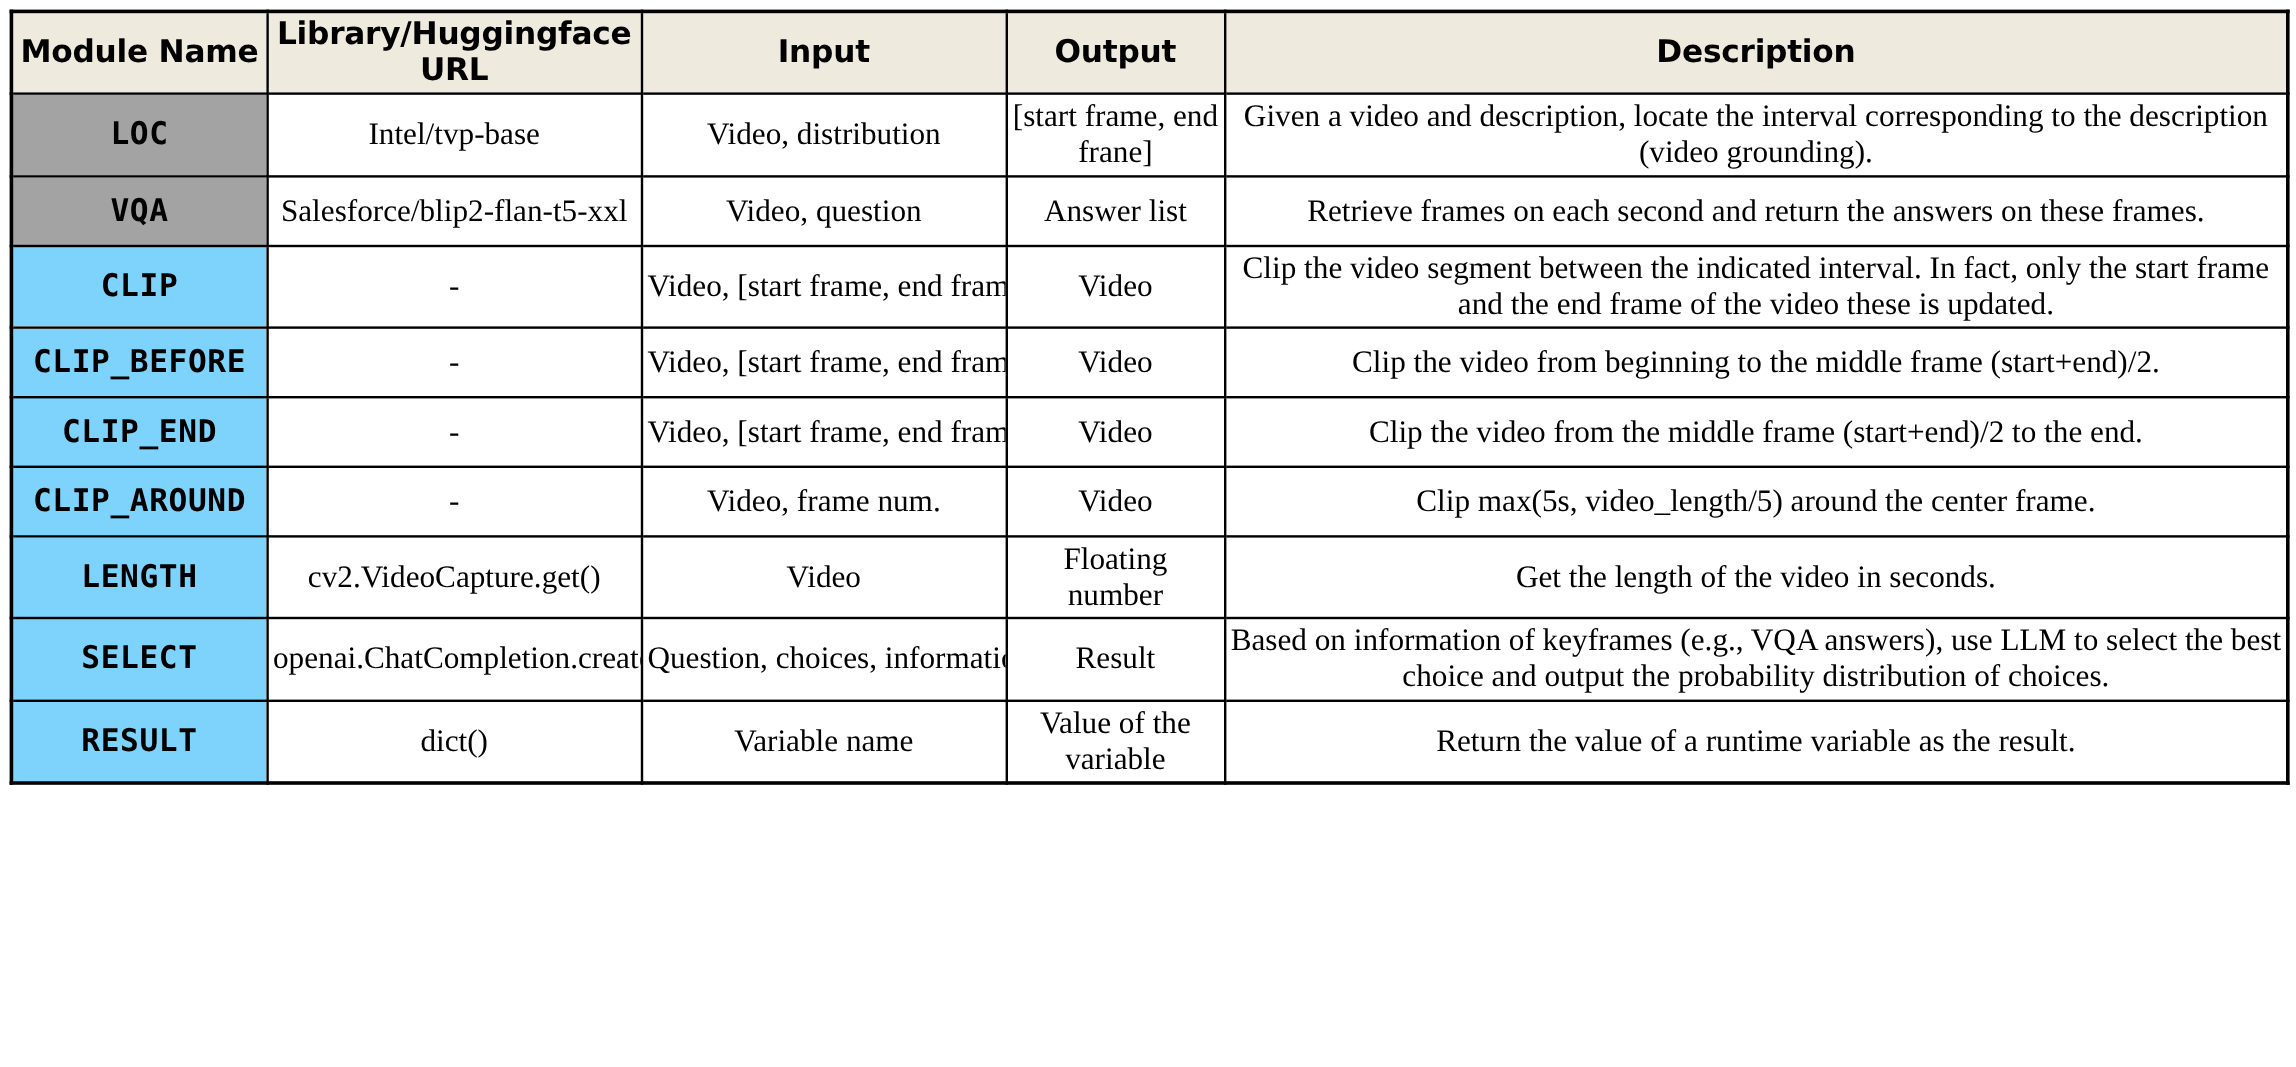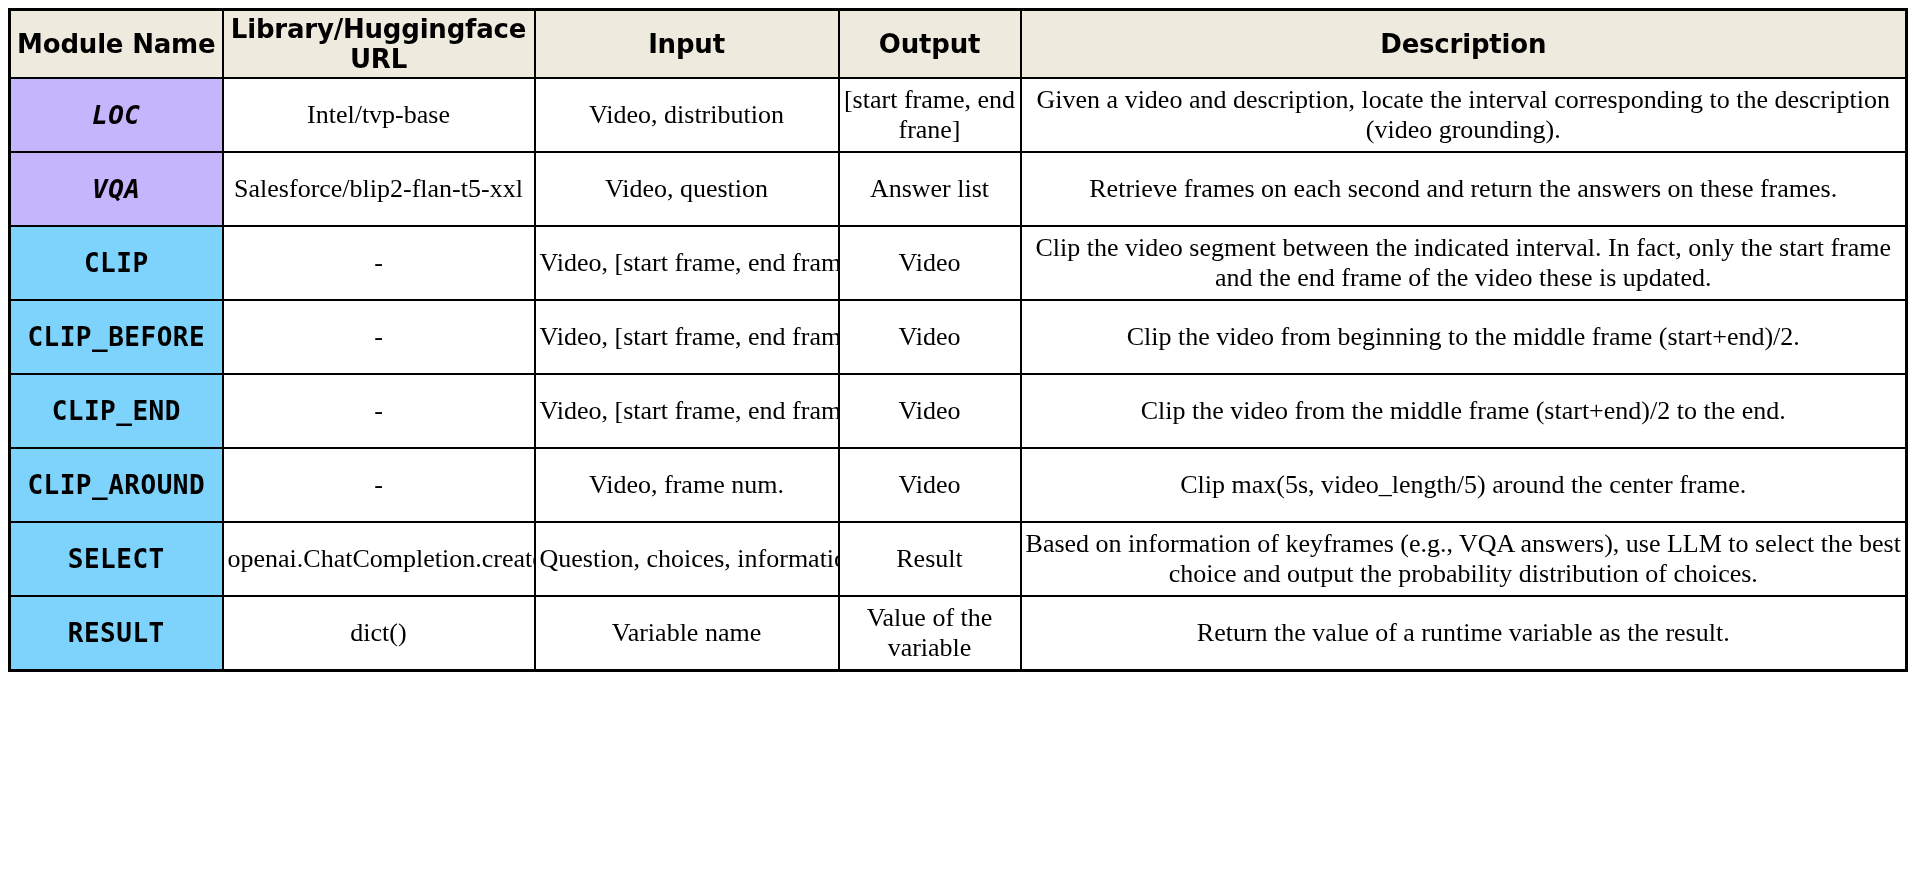--- a/index.html
+++ b/index.html
@@ -53,28 +53,28 @@
     border-bottom: 3px solid #000;
   }
 
   
   td.module-cell {
     font-family: "DejaVu Sans Mono", "Liberation Mono", monospace;
     font-weight: bold;
     font-size: 23px;
     letter-spacing: 0.5px;
   }
-  td.module-cell.grp-blue  { background: #c4b5fd; font-style: italic; }
+  td.module-cell.grp-blue  { background: #a3a3a3; }
   td.module-cell.grp-green { background: #7dd3fc; }
 
   td.cell-text { white-space: normal; word-wrap: break-word; }
   td.cell-nowrap { white-space: nowrap; }
 
   
-  tbody tr { height: 74px; }
+  tbody tr { height: 58px; }
 </style>
 </head>
 <body>
 
 <div id="table-wrap">
   <table class="module-table">
     <colgroup>
       <col class="c-module">
         <col class="c-library">
         <col class="c-input">
@@ -127,20 +127,27 @@
           <td class="cell-text">Clip the video from the middle frame (start+end)/2 to the end.</td>
         </tr>
         <tr>
           <td class="module-cell grp-green">CLIP_AROUND</td>
           <td class="cell-nowrap">-</td>
           <td class="cell-nowrap">Video, frame num.</td>
           <td class="cell-text">Video</td>
           <td class="cell-text">Clip max(5s, video_length/5) around the center frame.</td>
         </tr>
         <tr>
+          <td class="module-cell grp-green">LENGTH</td>
+          <td class="cell-nowrap">cv2.VideoCapture.get()</td>
+          <td class="cell-nowrap">Video</td>
+          <td class="cell-text">Floating number</td>
+          <td class="cell-text">Get the length of the video in seconds.</td>
+        </tr>
+        <tr>
           <td class="module-cell grp-green">SELECT</td>
           <td class="cell-nowrap">openai.ChatCompletion.create()</td>
           <td class="cell-nowrap">Question, choices, information</td>
           <td class="cell-text">Result</td>
           <td class="cell-text">Based on information of keyframes (e.g., VQA answers), use LLM to select the best choice and output the probability distribution of choices.</td>
         </tr>
         <tr>
           <td class="module-cell grp-green">RESULT</td>
           <td class="cell-nowrap">dict()</td>
           <td class="cell-nowrap">Variable name</td>

